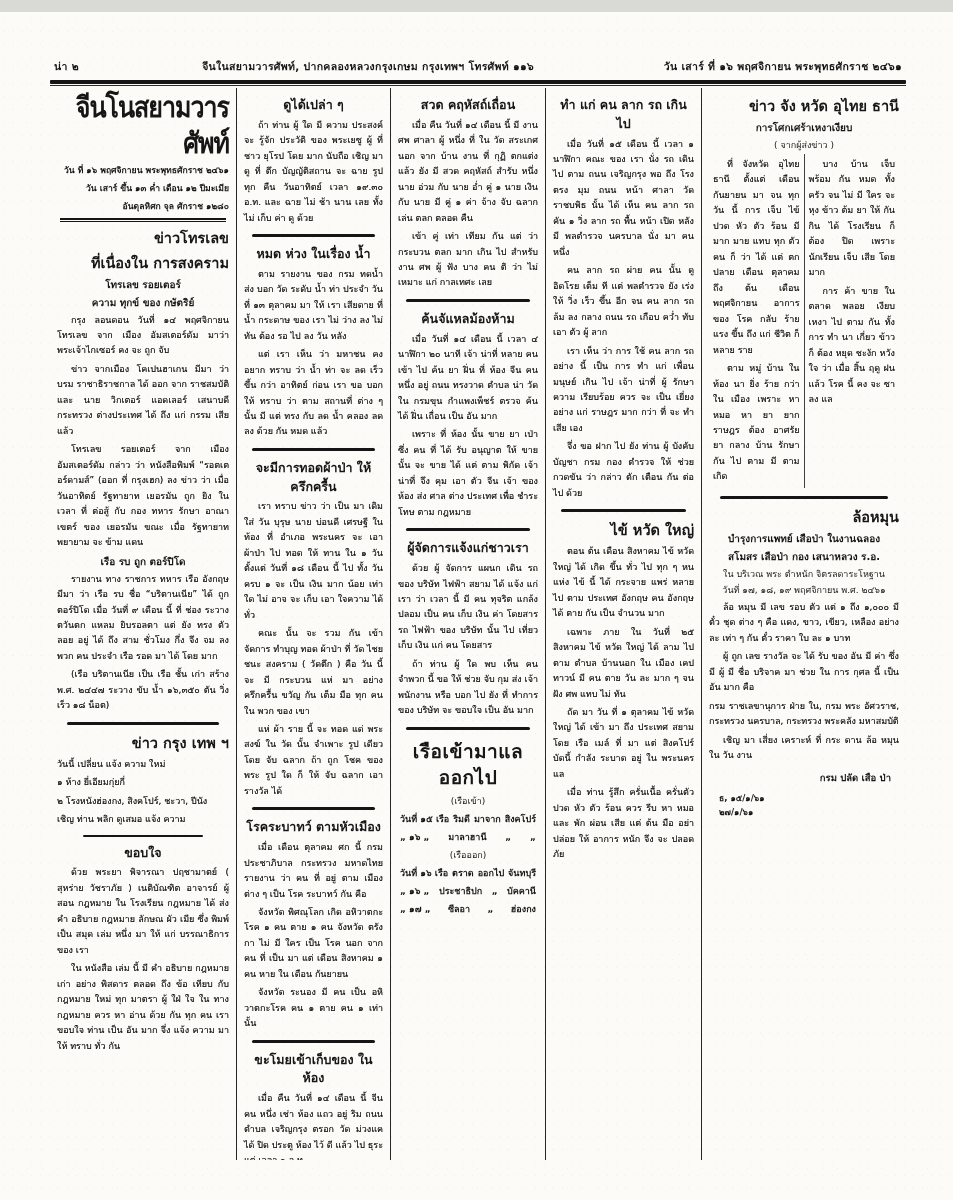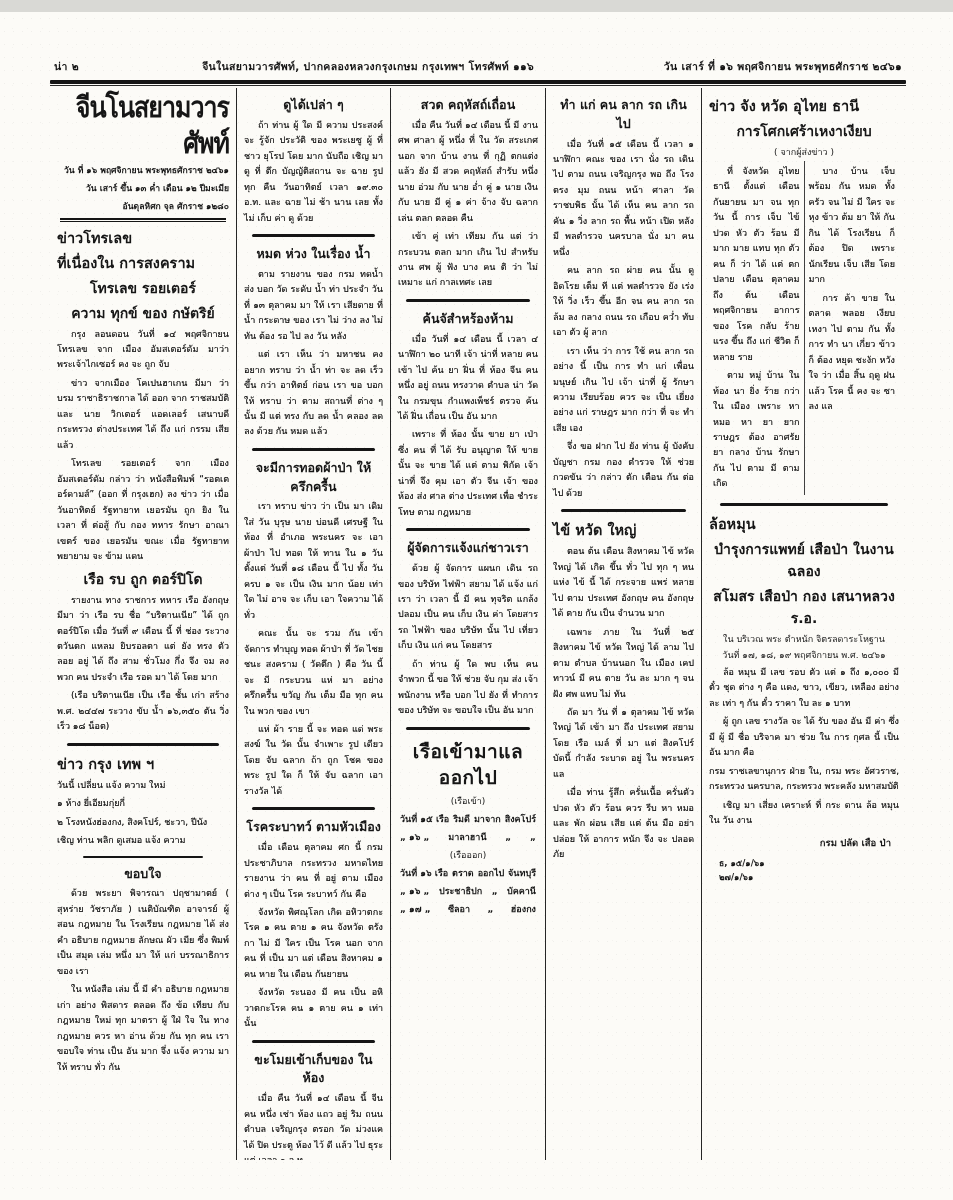--- a/index.html
+++ b/index.html
@@ -27,24 +27,24 @@
   .c4{width:156px;}
   .c5{width:205px;}
   
   .mast{text-align:right;}
   .mast-title{font-family:"DejaVu Serif",serif;font-weight:bold;font-size:25px;
               transform:scaleY(1.15);letter-spacing:-1px;line-height:1.25;margin:2px 0 6px 0;}
   .mast-line{font-size:8.6px;font-weight:bold;margin:4px 0;}
   .dbl{height:2px;background:#151515;margin:5px auto 1px auto;width:96%;}
   .dbl2{height:1px;background:#151515;margin:0 auto 6px auto;width:96%;}
   
-  .h-lg{font-size:14.5px;font-weight:bold;text-align:left;line-height:1.45;margin:4px 0 2px 0;}
+  .h-lg{font-size:14.5px;font-weight:bold;text-align:right;line-height:1.45;margin:4px 0 2px 0;}
   .h-md{font-size:12.5px;font-weight:bold;text-align:center;line-height:1.5;margin:4px 0 2px 0;}
   .h-xl{font-size:19px;font-weight:bold;text-align:center;line-height:1.4;margin:5px 0 3px 0;letter-spacing:.5px;}
-  .sub{font-size:14px;font-weight:bold;text-align:center;margin:3px 0;}
+  .sub{font-size:10px;font-weight:bold;text-align:center;margin:3px 0;}
   .sub-sm{font-size:9px;font-weight:normal;text-align:center;margin:2px 0;}
   p.b{font-size:9px;line-height:1.72;text-align:justify;text-indent:14px;margin:3px 0;
       text-shadow:0 0 .4px rgba(0,0,0,.55);}
   p.b.noind{text-indent:0;}
   .rule{height:3px;background:#151515;width:88%;margin:8px auto;border-radius:2px;}
   .rule-sm{height:2px;background:#151515;width:70%;margin:7px auto;border-radius:2px;}
   
   .shiprow{display:flex;font-size:9px;font-weight:bold;line-height:2.0;justify-content:space-between;padding:0 2px;}
   .shiprow span{white-space:nowrap;}
   
@@ -152,21 +152,21 @@
 
       <div class="col c3">
         <div>
           <div class="h-md">สวด คฤหัสถ์เถื่อน</div>
           <p class="b">เมื่อ คืน วันที่ ๑๔ เดือน นี้ มี งาน ศพ ศาลา ผู้ หนึ่ง ที่ ใน วัด สระเกศ นอก จาก บ้าน งาน ที่ กุฏิ ตกแต่ง แล้ว ยัง มี สวด คฤหัสถ์ สำรับ หนึ่ง นาย อ่วม กับ นาย อ่ำ คู่ ๑ นาย เงิน กับ นาย มี คู่ ๑ ค่า จ้าง จับ ฉลาก เล่น ตลก ตลอด คืน</p>
           <p class="b">เข้า คู่ เท่า เทียม กัน แต่ ว่า กระบวน ตลก มาก เกิน ไป สำหรับ งาน ศพ ผู้ ฟัง บาง คน ติ ว่า ไม่ เหมาะ แก่ กาลเทศะ เลย</p>
         </div>
         <div class="rule"></div>
 
         <div>
-          <div class="h-md">ค้นจัสำหร้องห้าม</div>
+          <div class="h-md">ค้นจัแหลม้องห้าม</div>
           <p class="b">เมื่อ วันที่ ๑๔ เดือน นี้ เวลา ๔ นาฬิกา ๒๐ นาที เจ้า น่าที่ หลาย คน เข้า ไป ค้น ยา ฝิ่น ที่ ห้อง จีน คน หนึ่ง อยู่ ถนน ทรงวาด ตำบล น่า วัด ใน กรมขุน กำแพงเพ็ชร์ ตรวจ ค้น ได้ ฝิ่น เถื่อน เป็น อัน มาก</p>
           <p class="b">เพราะ ที่ ห้อง นั้น ขาย ยา เป่า ซึ่ง คน ที่ ได้ รับ อนุญาต ให้ ขาย นั้น จะ ขาย ได้ แต่ ตาม พิกัด เจ้า น่าที่ จึง คุม เอา ตัว จีน เจ้า ของ ห้อง ส่ง ศาล ต่าง ประเทศ เพื่อ ชำระ โทษ ตาม กฎหมาย</p>
         </div>
         <div class="rule"></div>
 
         <div>
           <div class="h-md">ผู้จัดการแจ้งแก่ชาวเรา</div>
           <p class="b">ด้วย ผู้ จัดการ แผนก เดิน รถ ของ บริษัท ไฟฟ้า สยาม ได้ แจ้ง แก่ เรา ว่า เวลา นี้ มี คน ทุจริต แกล้ง ปลอม เป็น คน เก็บ เงิน ค่า โดยสาร รถ ไฟฟ้า ของ บริษัท นั้น ไป เที่ยว เก็บ เงิน แก่ คน โดยสาร</p>
           <p class="b">ถ้า ท่าน ผู้ ใด พบ เห็น คน จำพวก นี้ ขอ ให้ ช่วย จับ กุม ส่ง เจ้า พนักงาน หรือ บอก ไป ยัง ที่ ทำการ ของ บริษัท จะ ขอบใจ เป็น อัน มาก</p>
         </div>

